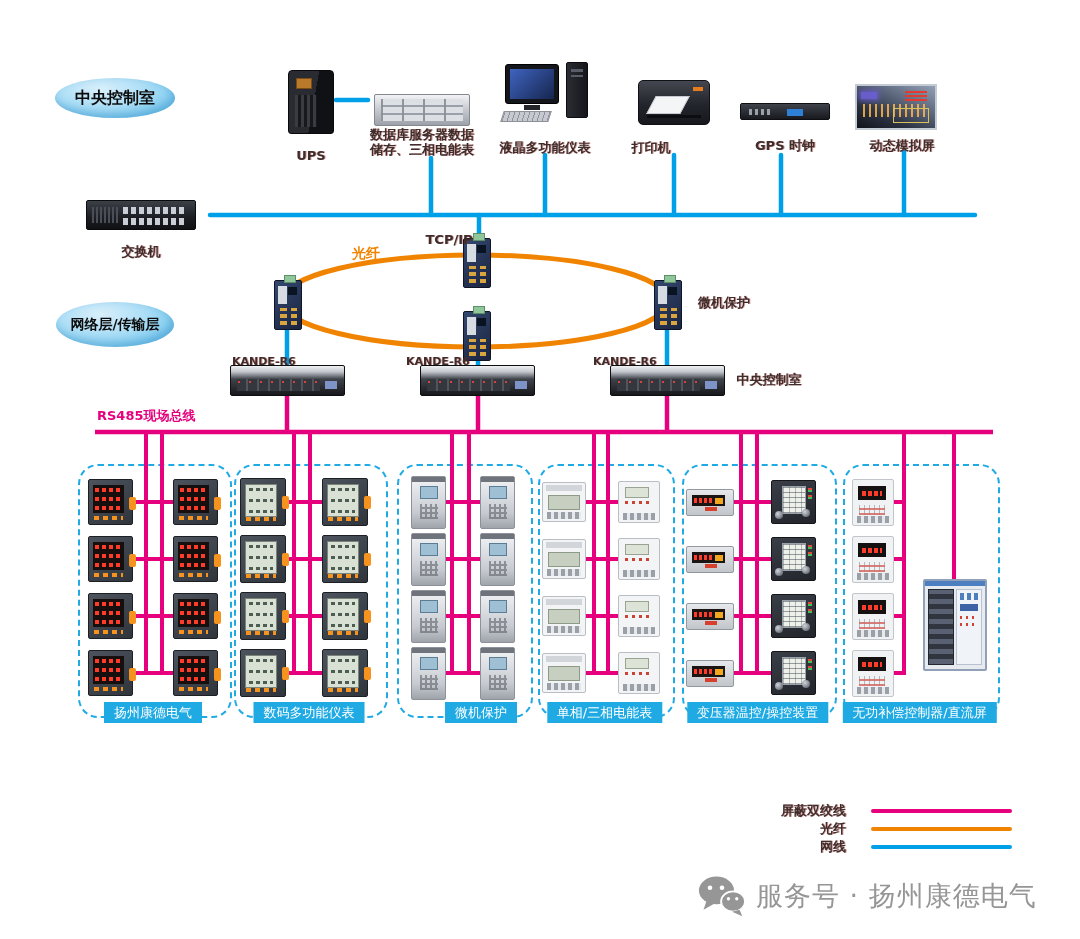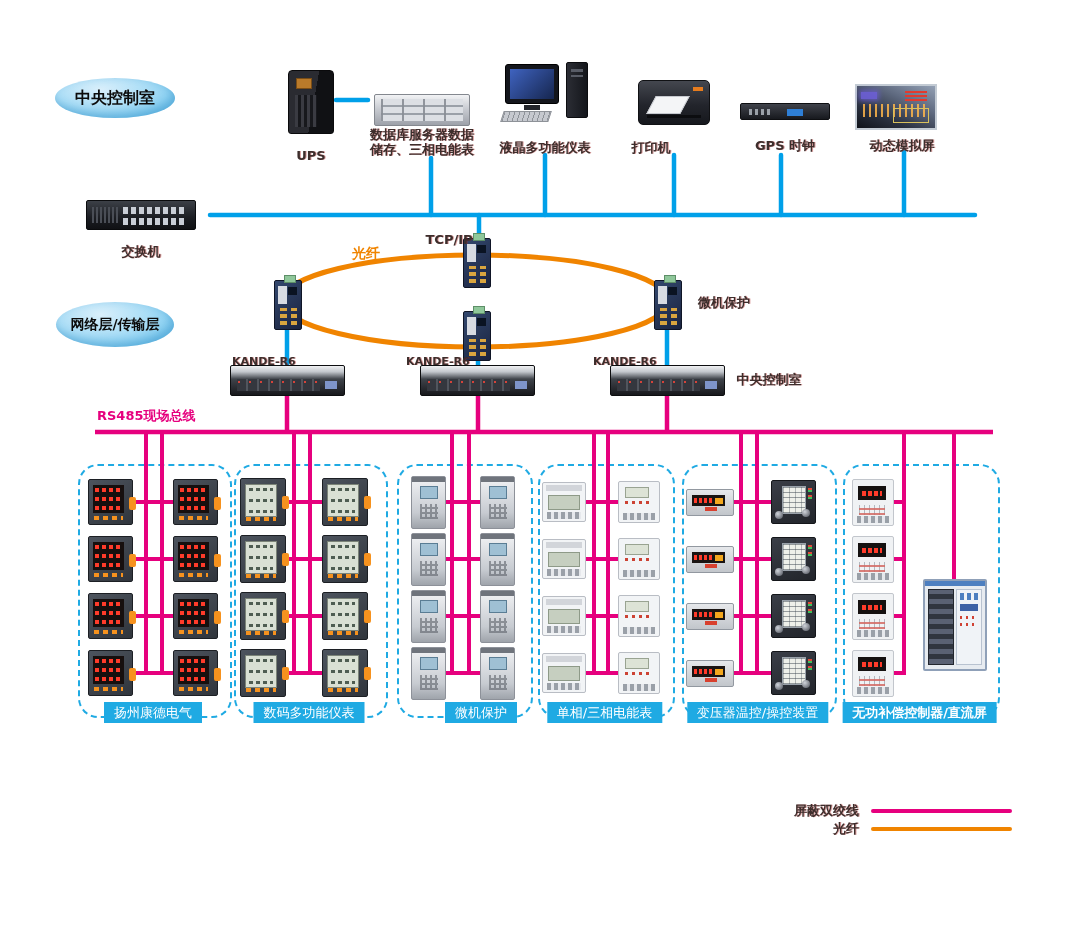--- a/index.html
+++ b/index.html
@@ -123,21 +123,21 @@
   .is-face{position:absolute;left:3px;top:5px;width:9px;height:18px;background:#d7dbe2;}
   .is-scr{position:absolute;right:4px;top:6px;width:9px;height:8px;background:#0a1322;}
   .is-ports{position:absolute;left:4px;right:4px;bottom:4px;height:17px;background-repeat:no-repeat;
     background-image:repeating-linear-gradient(0deg,#d9a53f 0 4px,rgba(0,0,0,0) 4px 7px),repeating-linear-gradient(0deg,#d9a53f 0 4px,rgba(0,0,0,0) 4px 7px);
     background-size:7px 100%,7px 100%;background-position:1px 0,12px 0;}
   .rsv{width:115px;height:31px;background:linear-gradient(180deg,#f0f1f3 0,#c3c7cd 20%,#3f434a 45%,#17181c);border:1px solid #0d0e10;border-radius:2px;}
   .rs-slots{position:absolute;left:6px;right:24px;top:13px;height:12px;background:repeating-linear-gradient(90deg,#34373e 0 9px,#51555d 9px 11px);}
   .rs-slots::after{content:"";position:absolute;left:1px;right:0;top:2px;height:2px;background:repeating-linear-gradient(90deg,#d5433a 0 2px,rgba(0,0,0,0) 2px 11px);}
   .rs-tag{position:absolute;right:7px;top:15px;width:12px;height:8px;background:#7e94c9;}
   
-  .legend-row{position:absolute;left:700px;width:312px;height:17px;z-index:4;display:flex;align-items:center;justify-content:flex-end;gap:12px;}
+  .legend-row{position:absolute;left:700px;width:312px;height:17px;z-index:4;display:flex;align-items:center;justify-content:flex-end;gap:25px;}
   .legend-row span{color:var(--labeltext);font-size:13px;font-weight:bold;text-shadow:1px 0 0 rgba(175,35,35,.45);white-space:nowrap;}
   .legend-line{width:141px;height:4px;border-radius:2px;}
   #footer{position:absolute;left:698px;top:874px;z-index:4;display:flex;align-items:center;gap:10px;}
   #footer .ft-text{color:var(--gray);font-size:27px;letter-spacing:1px;}
 </style>
 </head>
 <body>
 
 <div id="canvas">
 
@@ -588,26 +588,43 @@
       <div class="device cabinet" style="left: 923px; top: 579px; width: 64px; height: 92px;">
         <div class="cab-top"></div>
         <div class="cab-l"></div>
         <div class="cab-r">
           <div class="cab-ind"></div>
           <div class="cab-panel"></div>
           <div class="cab-dots" style="top:26px"></div>
           <div class="cab-dots" style="top:33px"></div>
         </div>
       </div>
-      <div class="group-label" style="left: 919.5px; font-weight: bold;">无功补偿控制器/直流屏</div>
+      <div class="group-label" style="left: 919.5px;">无功补偿控制器/直流屏</div>
     </div>
 
   <div class="legend-row" style="top:802px;">
     <span>屏蔽双绞线</span>
     <div class="legend-line lg0" style="background: rgb(230, 0, 126);"></div>
   </div>
   <div class="legend-row" style="top:820px;">
     <span>光纤</span>
     <div class="legend-line lg1" style="background: rgb(240, 132, 0);"></div>
   </div>
-
+  <div class="legend-row" style="top:838px;">
+    <span>网线</span>
+    <div class="legend-line lg2" style="background: rgb(0, 160, 233);"></div>
+  </div>
+
+  <div id="footer">
+    <svg width="48" height="44" viewBox="0 0 52 46">
+      <ellipse cx="20" cy="17" rx="19" ry="15" fill="#969697"></ellipse>
+      <polygon points="9,29 6,38 18,31" fill="#969697"></polygon>
+      <circle cx="13" cy="14" r="2.5" fill="#ffffff"></circle>
+      <circle cx="26" cy="14" r="2.5" fill="#ffffff"></circle>
+      <ellipse cx="38" cy="29" rx="13" ry="11" fill="#969697" stroke="#ffffff" stroke-width="2"></ellipse>
+      <polygon points="45,38 48,45 37,40" fill="#969697"></polygon>
+      <circle cx="33" cy="26" r="1.8" fill="#ffffff"></circle>
+      <circle cx="42" cy="26" r="1.8" fill="#ffffff"></circle>
+    </svg>
+    <span class="ft-text">服务号 · 扬州康德电气</span>
+  </div>
 
 </div>
 
 </body></html>

